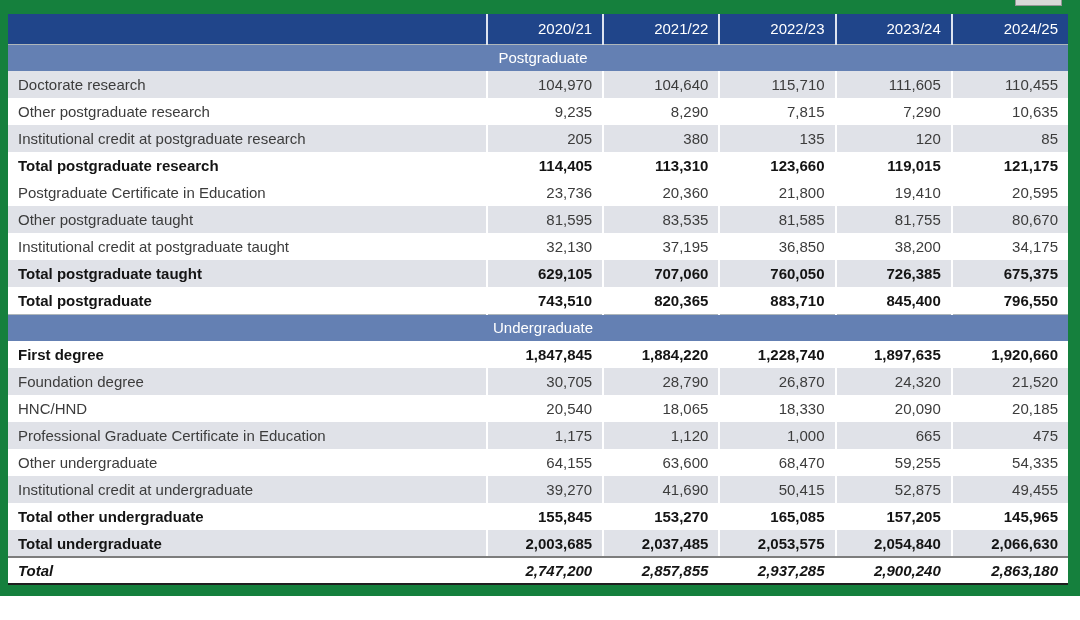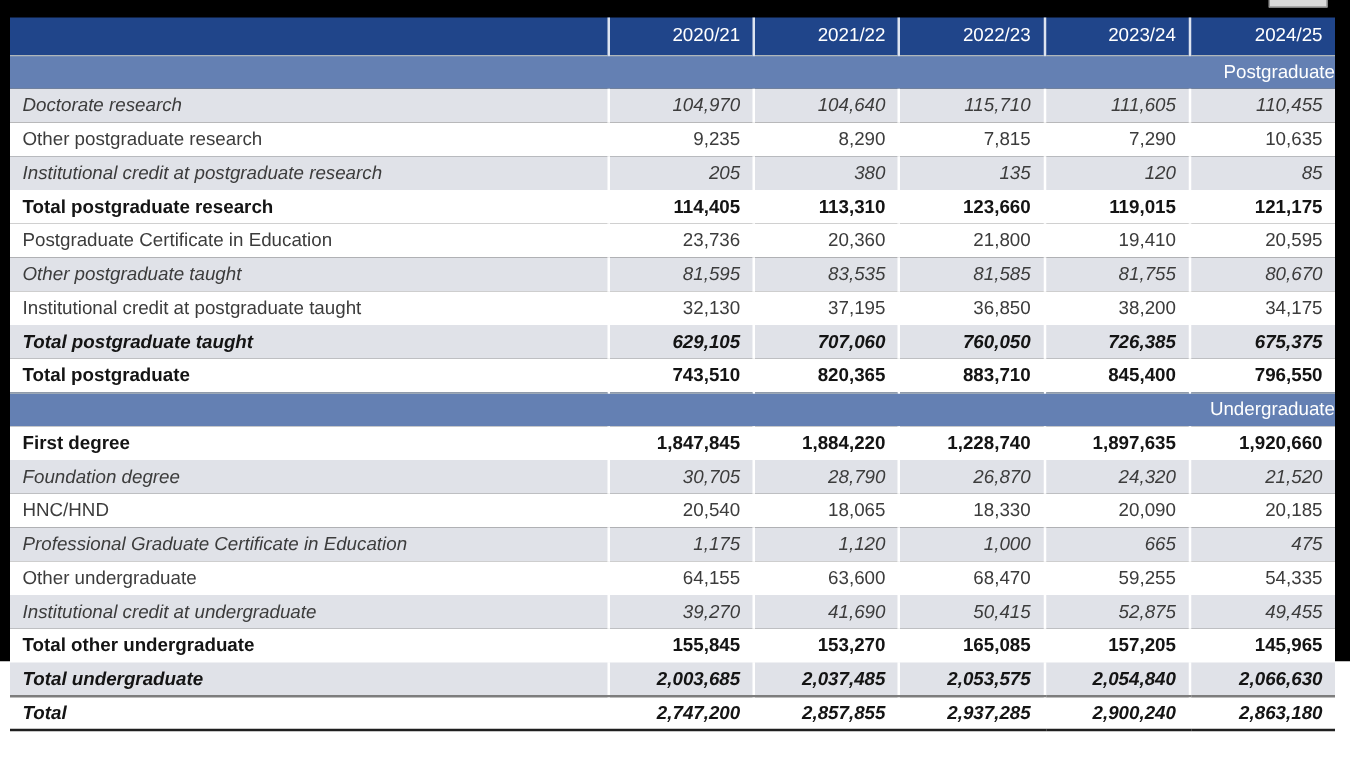--- a/index.html
+++ b/index.html
@@ -2,21 +2,21 @@
 <html style="--header-blue: #20458A; --band-blue: #6480B3; --alt-row: #E0E2E8;"><head>
 <meta charset="utf-8">
 <style>
   * { box-sizing: border-box; margin: 0; padding: 0; }
   html, body {
     width: 1080px; height: 620px;
     background: #ffffff;
     font-family: "Liberation Sans", sans-serif;
     overflow: hidden;
   }
-  .page { position: relative; width: 1080px; height: 529px; background: #000000; }
+  .page { position: relative; width: 1080px; height: 596px; background: #15803d; }
 
   
   .cutoff-button {
     position: absolute; top: -11px; right: 18px;
     width: 47px; height: 17px;
     background: #d9d9d9; border: 1px solid #979797;
   }
 
   table.data-table {
     position: absolute; top: 14px; left: 8px;
@@ -38,28 +38,28 @@
   }
   thead th.label-col { width: 479px; text-align: left; padding-left: 10px; }
   thead th.year-col { border-left: 2px solid #dde4f0; }
 
   
   tr.section-row td {
     background: var(--band-blue, #6480B3);
     color: #ffffff;
     height: 27px;
     padding-left: 10px;
-    text-align: right;
+    text-align: center;
     border-top: 1px solid #aeb6ba;
     vertical-align: middle;
   }
 
   
   tr.data-row td { height: 27px; color: #3c3c3c; vertical-align: middle; background: #ffffff; }
-  tr.data-row.alt td { background: var(--alt-row, #E0E2E8); font-style: italic; }
+  tr.data-row.alt td { background: var(--alt-row, #E0E2E8); }
   tr.data-row td.label-cell { text-align: left; padding-left: 10px; }
   tr.data-row td.num-cell { text-align: right; padding-right: 10px; border-left: 2px solid #ffffff; }
   tr.data-row.bold td { font-weight: bold; color: #141414; }
   tr.data-row.divider td { border-bottom: 2px solid #7d7d7d; margin-top: 35px; }
   tr.data-row.grand td { border-bottom: 2px solid #1f1f1f; font-style: italic; }
 </style>
 </head>
 <body>
 
 <div class="page">

